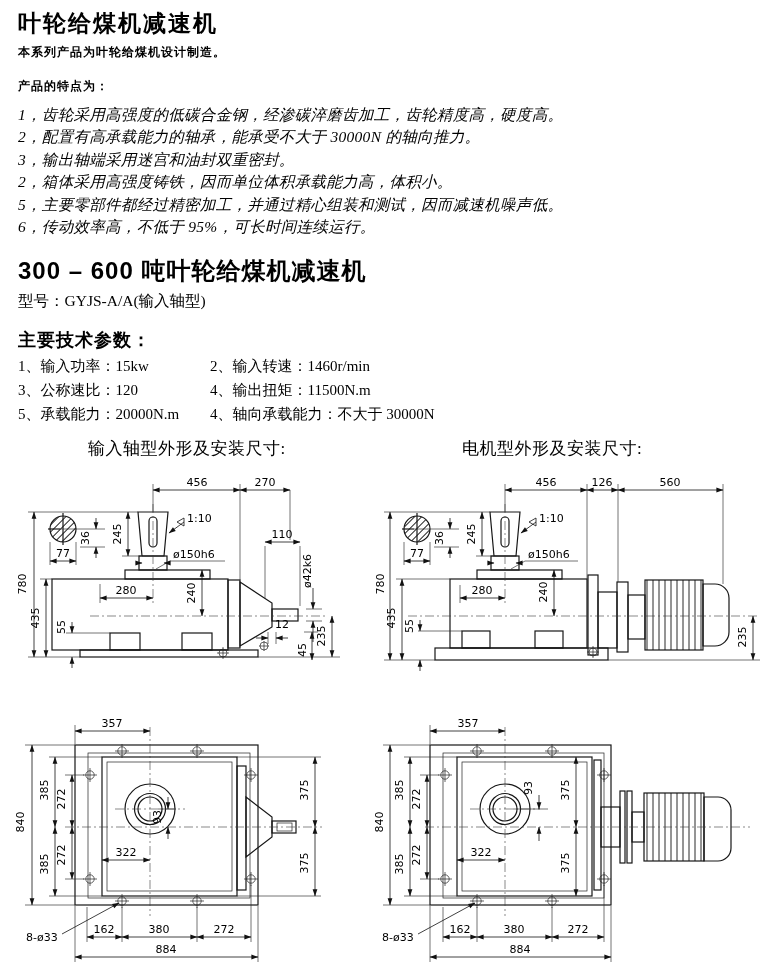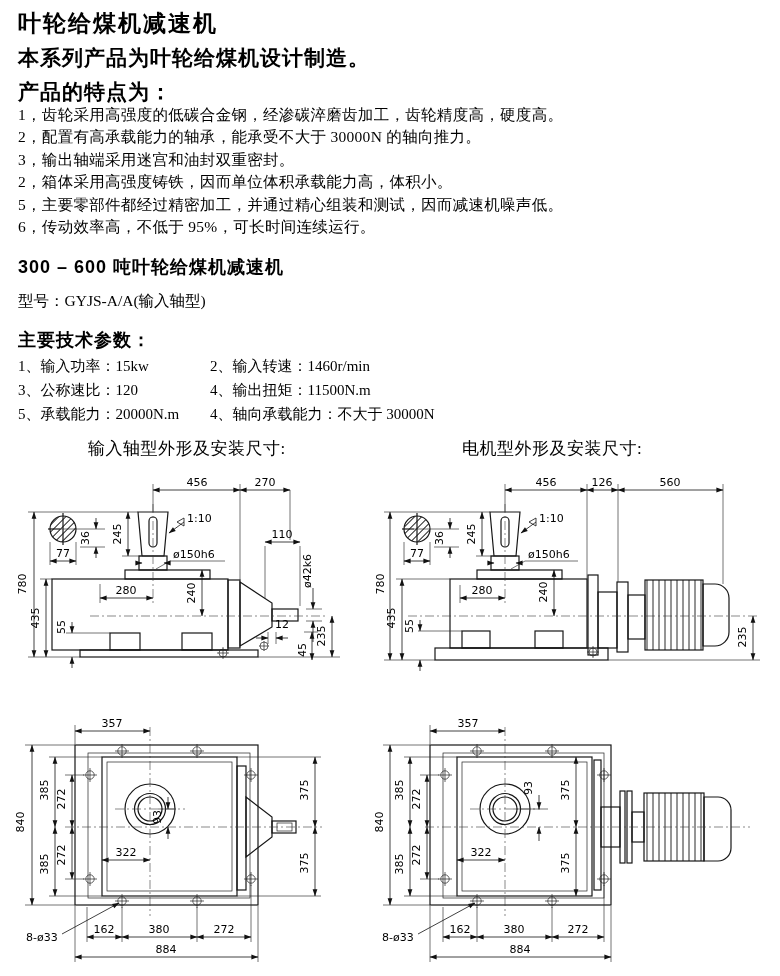--- a/index.html
+++ b/index.html
@@ -1,23 +1,23 @@
 <!DOCTYPE html>
 <html><head>
 <meta charset="utf-8">
 <style>
   html,body{margin:0;padding:0;background:#ffffff;}
   .page{position:relative;width:780px;height:976px;background:#fff;color:#000000;
         font-family:"Liberation Serif",serif;overflow:hidden;}
   .abs{position:absolute;}
   .h1{font-family:"Liberation Sans",sans-serif;font-weight:700;font-size:23px;letter-spacing:2px;}
-  .h2{font-family:"Liberation Sans",sans-serif;font-weight:700;font-size:21px;letter-spacing:1px;}
-  .h3{font-family:"Liberation Sans",sans-serif;font-weight:700;font-size:18px;letter-spacing:1px;}
+  .h2{font-family:"Liberation Sans",sans-serif;font-weight:700;font-size:12px;letter-spacing:1px;}
+  .h3{font-family:"Liberation Sans",sans-serif;font-weight:700;font-size:24px;letter-spacing:1px;}
   .h4{font-family:"Liberation Sans",sans-serif;font-weight:700;font-size:18px;letter-spacing:1px;text-align:right;}
-  .feat p{margin:0;font-size:15.5px;line-height:22.4px;letter-spacing:.3px;}
+  .feat p{margin:0;font-size:15.5px;line-height:22.4px;letter-spacing:.3px;font-style:italic;}
   .model{font-size:15.5px;}
   .params{display:grid;grid-template-columns:192px 330px;font-size:15px;line-height:24px;}
   .caption{font-size:17px;letter-spacing:.5px;}
   svg.drw{position:absolute;overflow:visible;}
   .ln{fill:none;stroke:#161616;stroke-width:1.2px;}
   .tn{fill:none;stroke:#222;stroke-width:.7px;}
   .ex line{stroke:#2a2a2a;stroke-width:.65px;}
   .dm2{fill:none;stroke:#111;stroke-width:.8px;}
   .dm1{fill:none;stroke:#111;stroke-width:.8px;}
   .cl line{stroke:#3a3a3a;stroke-width:.6px;stroke-dasharray:9 3 2 3;}

